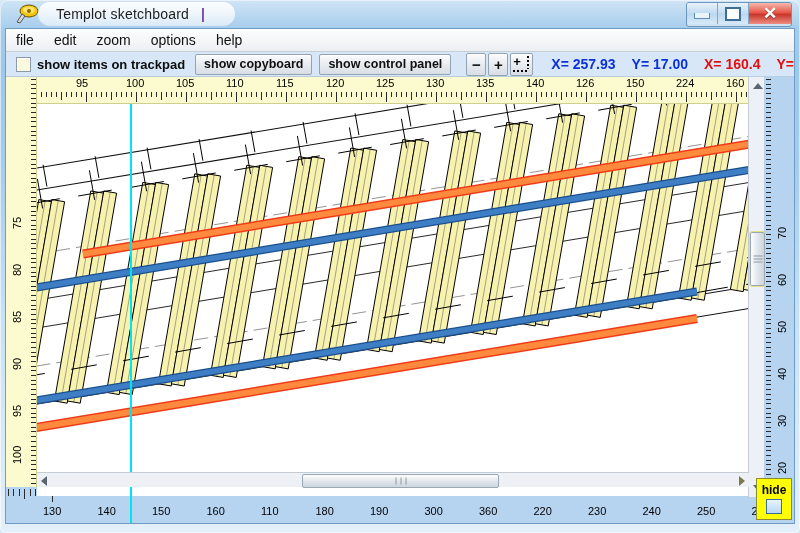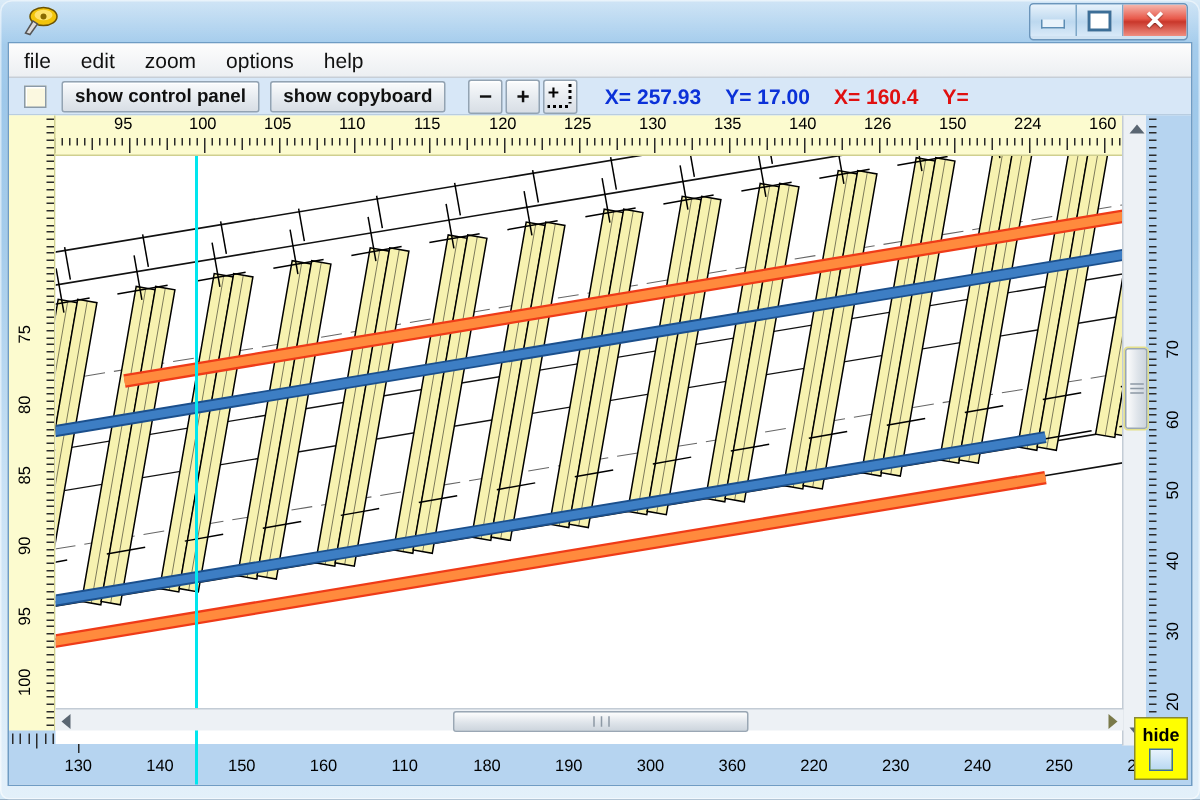--- a/index.html
+++ b/index.html
@@ -202,20 +202,24 @@
   <div class="frame-outer"></div>
   <div class="glass-sheen"></div>
 
   <div class="titlebar">
     <svg class="app-icon" viewBox="0 0 26 22">
       <ellipse cx="15" cy="8" rx="9" ry="6" fill="#f2c40a" stroke="#6b5200" stroke-width="1"></ellipse>
       <ellipse cx="15" cy="7" rx="6" ry="3.5" fill="#ffe26b" stroke="none"></ellipse>
       <path d="M8 11 L3 19 L6 20 L11 13 Z" fill="#d9d9d9" stroke="#555" stroke-width="1"></path>
       <circle cx="15" cy="8" r="2" fill="#8a6a00"></circle>
     </svg>
+    <div class="title-pill">
+      <span>Templot  sketchboard</span>
+      <span class="title-caret">|</span>
+    </div>
     <div class="winbtns">
       <div class="winbtn">
         <div class="min-glyph"></div>
       </div>
       <div class="winbtn">
         <div class="max-glyph"></div>
       </div>
       <div class="winbtn close">
         <span class="close-glyph">✕</span>
       </div>
@@ -228,23 +232,24 @@
       <span class="menu-item">file</span>
       <span class="menu-item">edit</span>
       <span class="menu-item">zoom</span>
       <span class="menu-item">options</span>
       <span class="menu-item">help</span>
     </div>
 
     <div class="toolbar">
       <div class="chk-wrap">
         <div class="chkbox"></div>
+        <span class="chk-label">show items on trackpad</span>
       </div>
+      <div class="tbtn">show copyboard</div>
       <div class="tbtn">show control panel</div>
-      <div class="tbtn">show copyboard</div>
       <div class="tbtn sqbtn grp">−</div>
       <div class="tbtn sqbtn">+</div>
       <div class="tbtn sqbtn">
         <div class="dotted-plus">
           <span class="p">+</span>
           <span class="vd"></span>
           <span class="hd"></span>
         </div>
       </div>
       <span class="coord blue">

